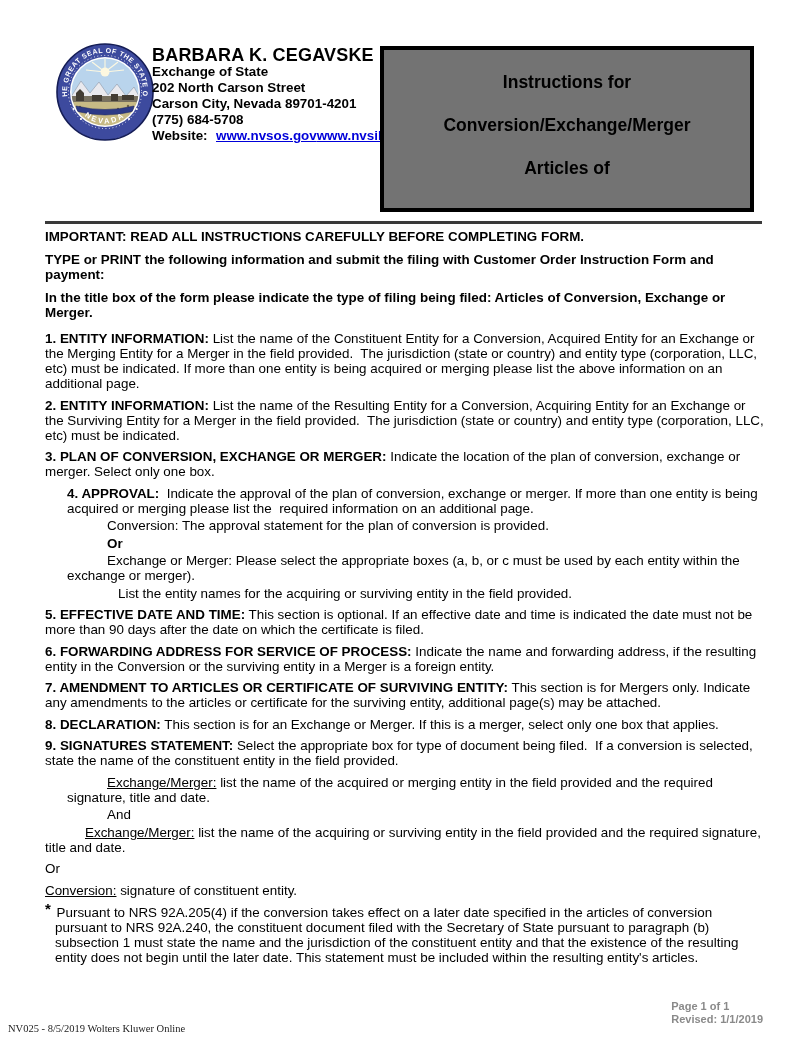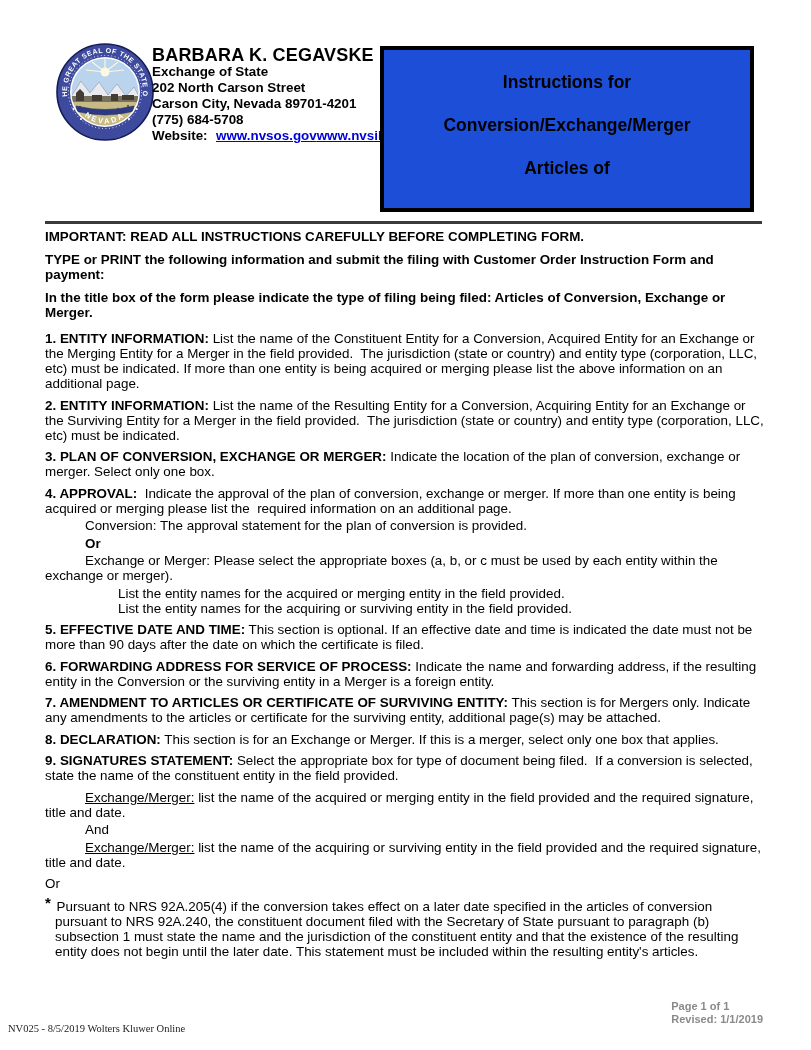--- a/index.html
+++ b/index.html
@@ -19,34 +19,34 @@
   .hdr .name { font-size:18px; line-height:18px; letter-spacing:0.2px; }
   .site-row { display:flex; }
   .site-label { width:64px; }
   .links { display:flex; flex-direction:row; }
   .link { color:#0000d9; text-decoration:underline; cursor:pointer; }
 
   .titlebox {
     position:absolute; left:380px; top:46px; width:374px; height:166px;
     border:4px solid #000; box-sizing:border-box;
     text-align:center; font-weight:bold; font-size:17.5px;
-    padding-top:11px; background:#1d4ed8;
+    padding-top:11px; background:#737373;
   }
   .titlebox .tline { line-height:43px; }
 
   .rule { position:absolute; left:45px; top:221px; width:717px; height:3px; background:#3a3a3a; }
 
   
   .content {
     position:absolute; left:45px; top:229px; width:720px;
     font-size:13.4px; line-height:15px;
   }
   .content p { margin:0 0 6.5px 0; }
   .content p.mb8 { margin-bottom:8px; }
-  .content p.tight { margin-bottom:2.5px; }
+  .content p.tight { margin-bottom:2.5px;margin-left:22px; }
   .b { font-weight:bold; }
   .u { text-decoration:underline; }
   .ind1 { text-indent:40px; }
   .ind2 { text-indent:73px; }
 
   .footnote { margin-top:10px; padding-left:10px; text-indent:-10px; }
   .star { font-weight:bold; font-size:15px; position:relative; top:-3px; padding-right:2px; }
 
   
   .footer-right {
@@ -150,38 +150,38 @@
   <p><span class="b">1. ENTITY INFORMATION:</span><span> List the name of the Constituent Entity for a Conversion, Acquired Entity for an Exchange or the Merging Entity for a Merger in the field provided.&nbsp; The jurisdiction (state or country) and entity type (corporation, LLC, etc) must be indicated. If more than one entity is being acquired or merging please list the above information on an additional page.</span></p>
 
   <p><span class="b">2. ENTITY INFORMATION:</span><span> List the name of the Resulting Entity for a Conversion, Acquiring Entity for an Exchange or the Surviving Entity for a Merger in the field provided.&nbsp; The jurisdiction (state or country) and entity type (corporation, LLC, etc) must be indicated.</span></p>
 
   <p><span class="b">3. PLAN OF CONVERSION, EXCHANGE OR MERGER:</span><span> Indicate the location of the plan of conversion, exchange or merger. Select only one box.</span></p>
 
   <p class="tight"><span class="b">4. APPROVAL:</span><span>&nbsp; Indicate the approval of the plan of conversion, exchange or merger. If more than one entity is being acquired or merging please list the&nbsp; required information on an additional page.</span></p>
   <p class="ind1 tight">Conversion: The approval statement for the plan of conversion is provided.</p>
   <p class="ind1 tight b">Or</p>
   <p class="ind1 tight">Exchange or Merger: Please select the appropriate boxes (a, b, or c must be used by each entity within the exchange or merger).</p>
-  <p class="ind2" style="margin-bottom:0;">List the entity names for the acquired or merging entity in the field provided.</p>
   <p class="ind2">List the entity names for the acquiring or surviving entity in the field provided.</p>
 
   <p><span class="b">5. EFFECTIVE DATE AND TIME:</span><span> This section is optional. If an effective date and time is indicated the date must not be more than 90 days after the date on which the certificate is filed.</span></p>
 
   <p><span class="b">6. FORWARDING ADDRESS FOR SERVICE OF PROCESS:</span><span> Indicate the name and forwarding address, if the resulting entity in the Conversion or the surviving entity in a Merger is a foreign entity.</span></p>
 
   <p><span class="b">7. AMENDMENT TO ARTICLES OR CERTIFICATE OF SURVIVING ENTITY:</span><span> This section is for Mergers only. Indicate any amendments to the articles or certificate for the surviving entity, additional page(s) may be attached.</span></p>
 
   <p><span class="b">8. DECLARATION:</span><span> This section is for an Exchange or Merger. If this is a merger, select only one box that applies.</span></p>
 
   <p><span class="b">9. SIGNATURES STATEMENT:</span><span> Select the appropriate box for type of document being filed.&nbsp; If a conversion is selected, state the name of the constituent entity in the field provided.</span></p>
 
   <p class="ind1 tight"><span class="u">Exchange/Merger:</span><span> list the name of the acquired or merging entity in the field provided and the required signature, title and date.</span></p>
   <p class="ind1 tight">And</p>
   <p class="ind1"><span class="u">Exchange/Merger:</span><span> list the name of the acquiring or surviving entity in the field provided and the required signature, title and date.</span></p>
 
   <p>Or</p>
+  <p><span class="u">Conversion:</span><span> signature of constituent entity.</span></p>
 
   <p class="footnote"><span class="star">*</span><span> Pursuant to NRS 92A.205(4) if the conversion takes effect on a later date specified in the articles of conversion pursuant to NRS 92A.240, the constituent document filed with the Secretary of State pursuant to paragraph (b) subsection 1 must state the name and the jurisdiction of the constituent entity and that the existence of the resulting entity does not begin until the later date. This statement must be included within the resulting entity's articles.</span></p>
 
 </div>
 
 <div class="footer-right">
   <div>Page 1 of 1</div>
   <div>Revised: 1/1/2019</div>
 </div>
 <div class="footer-left">NV025 - 8/5/2019 Wolters Kluwer Online</div>

